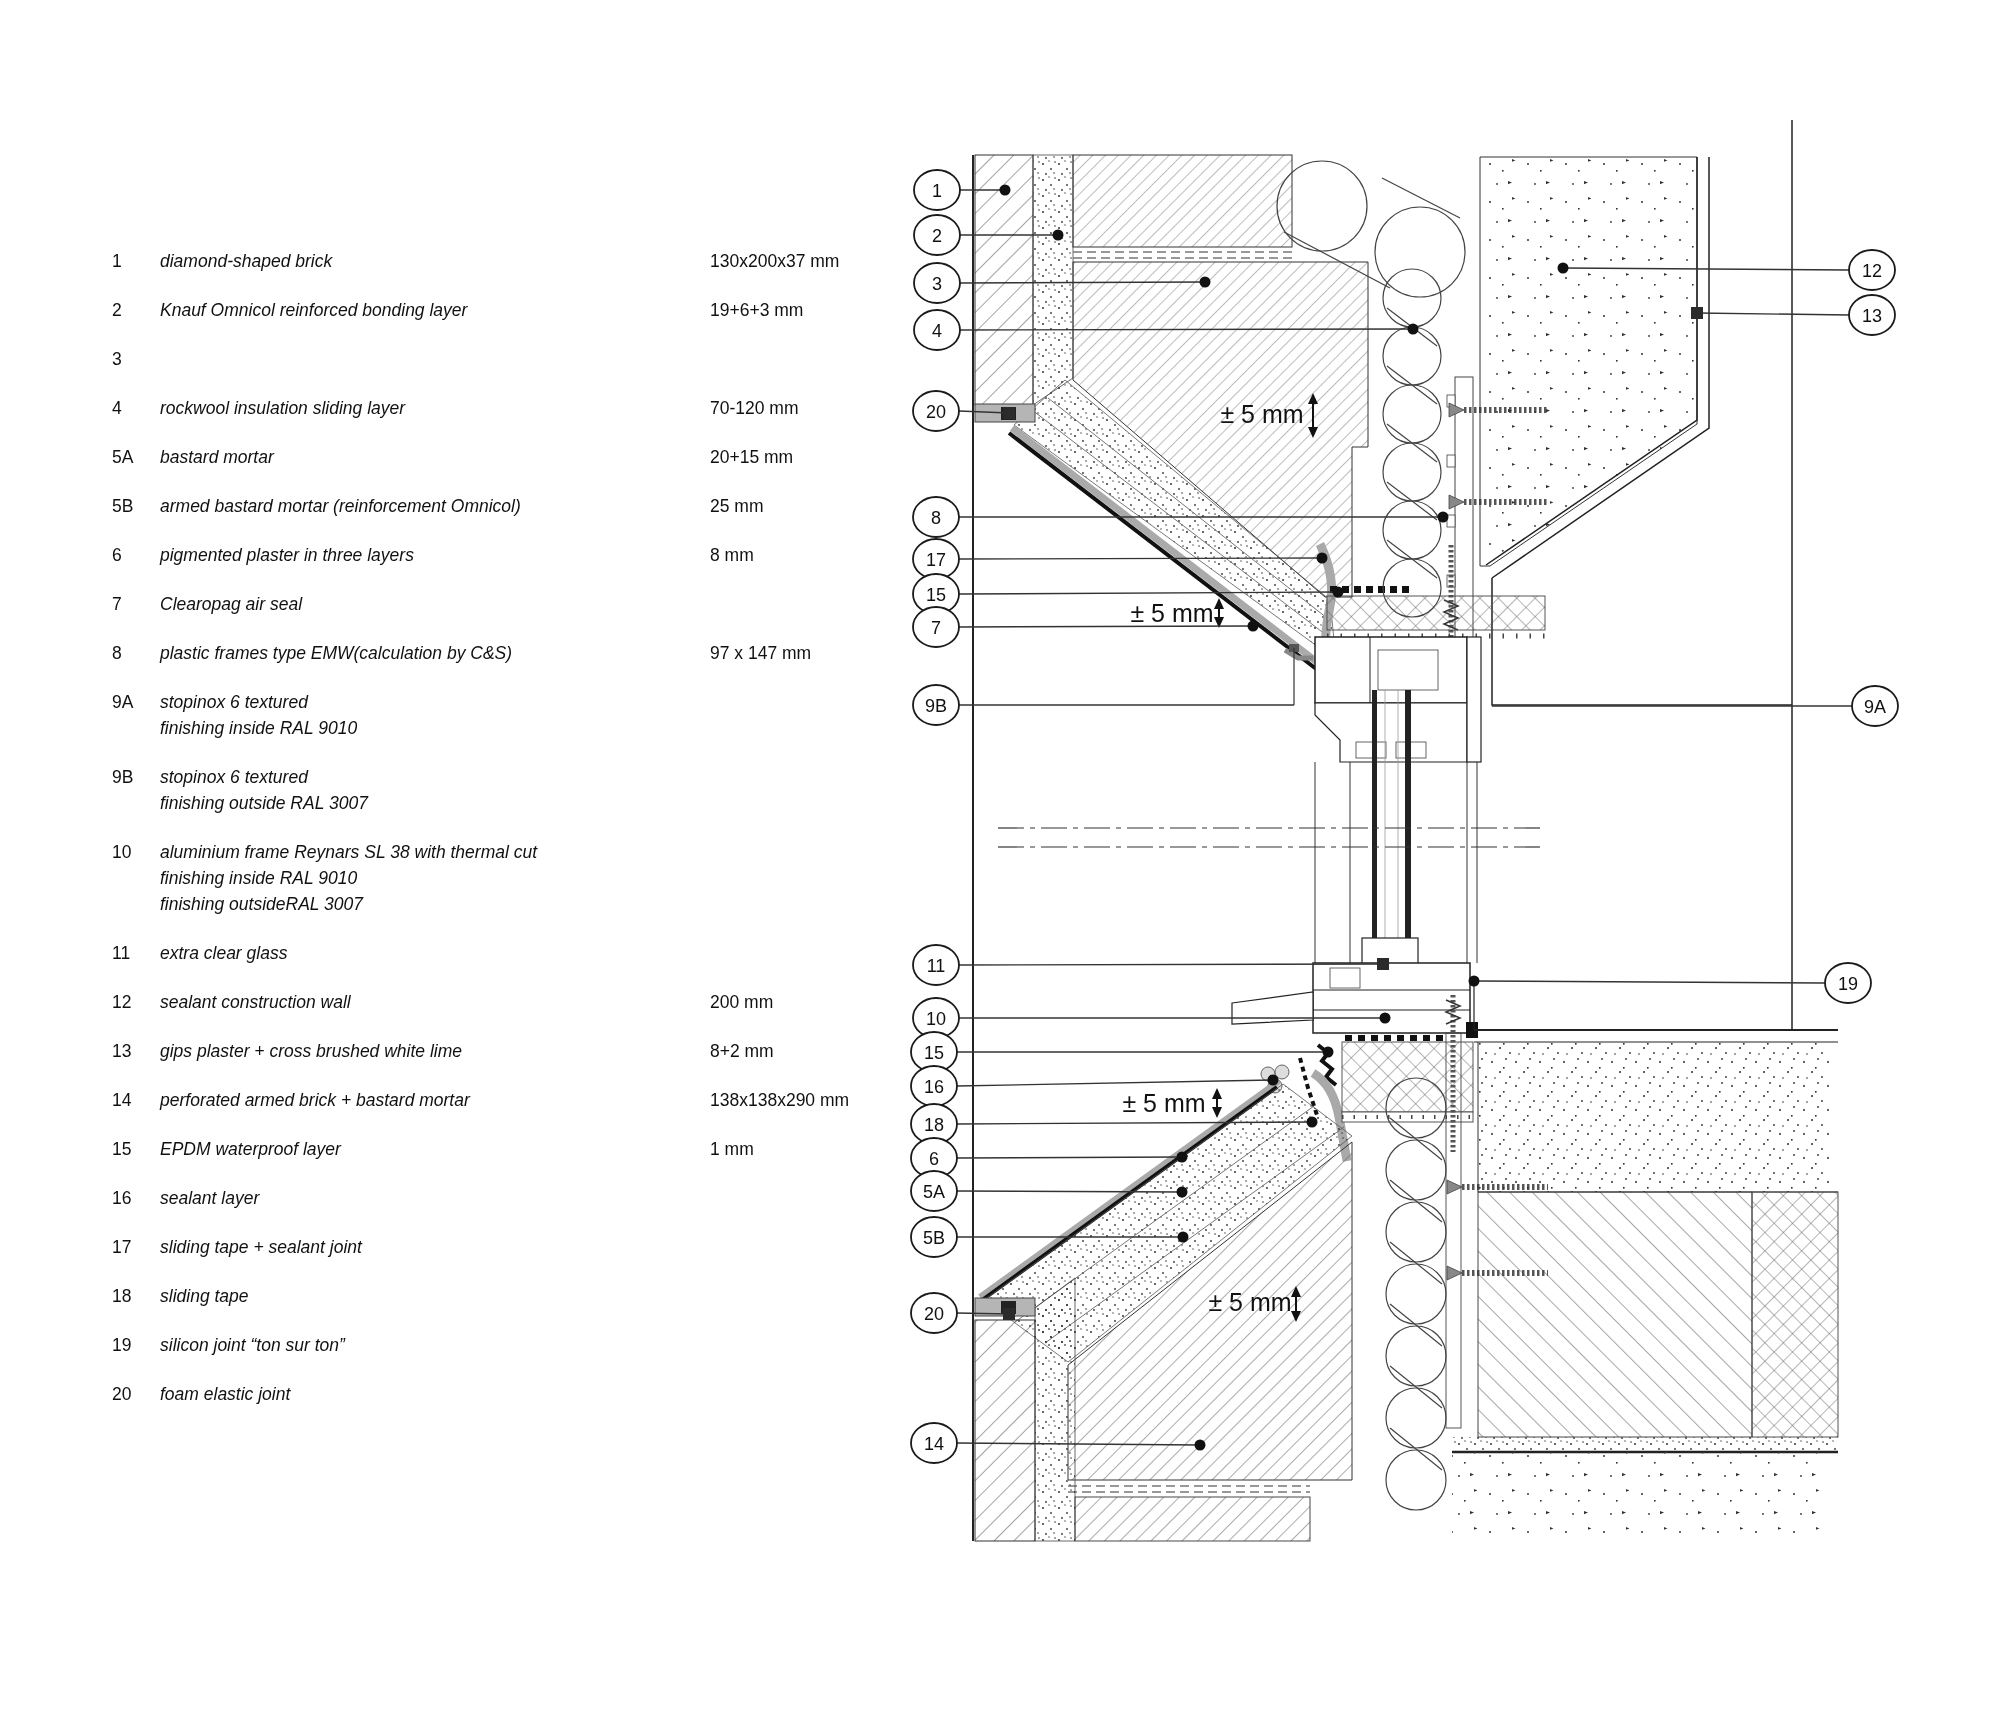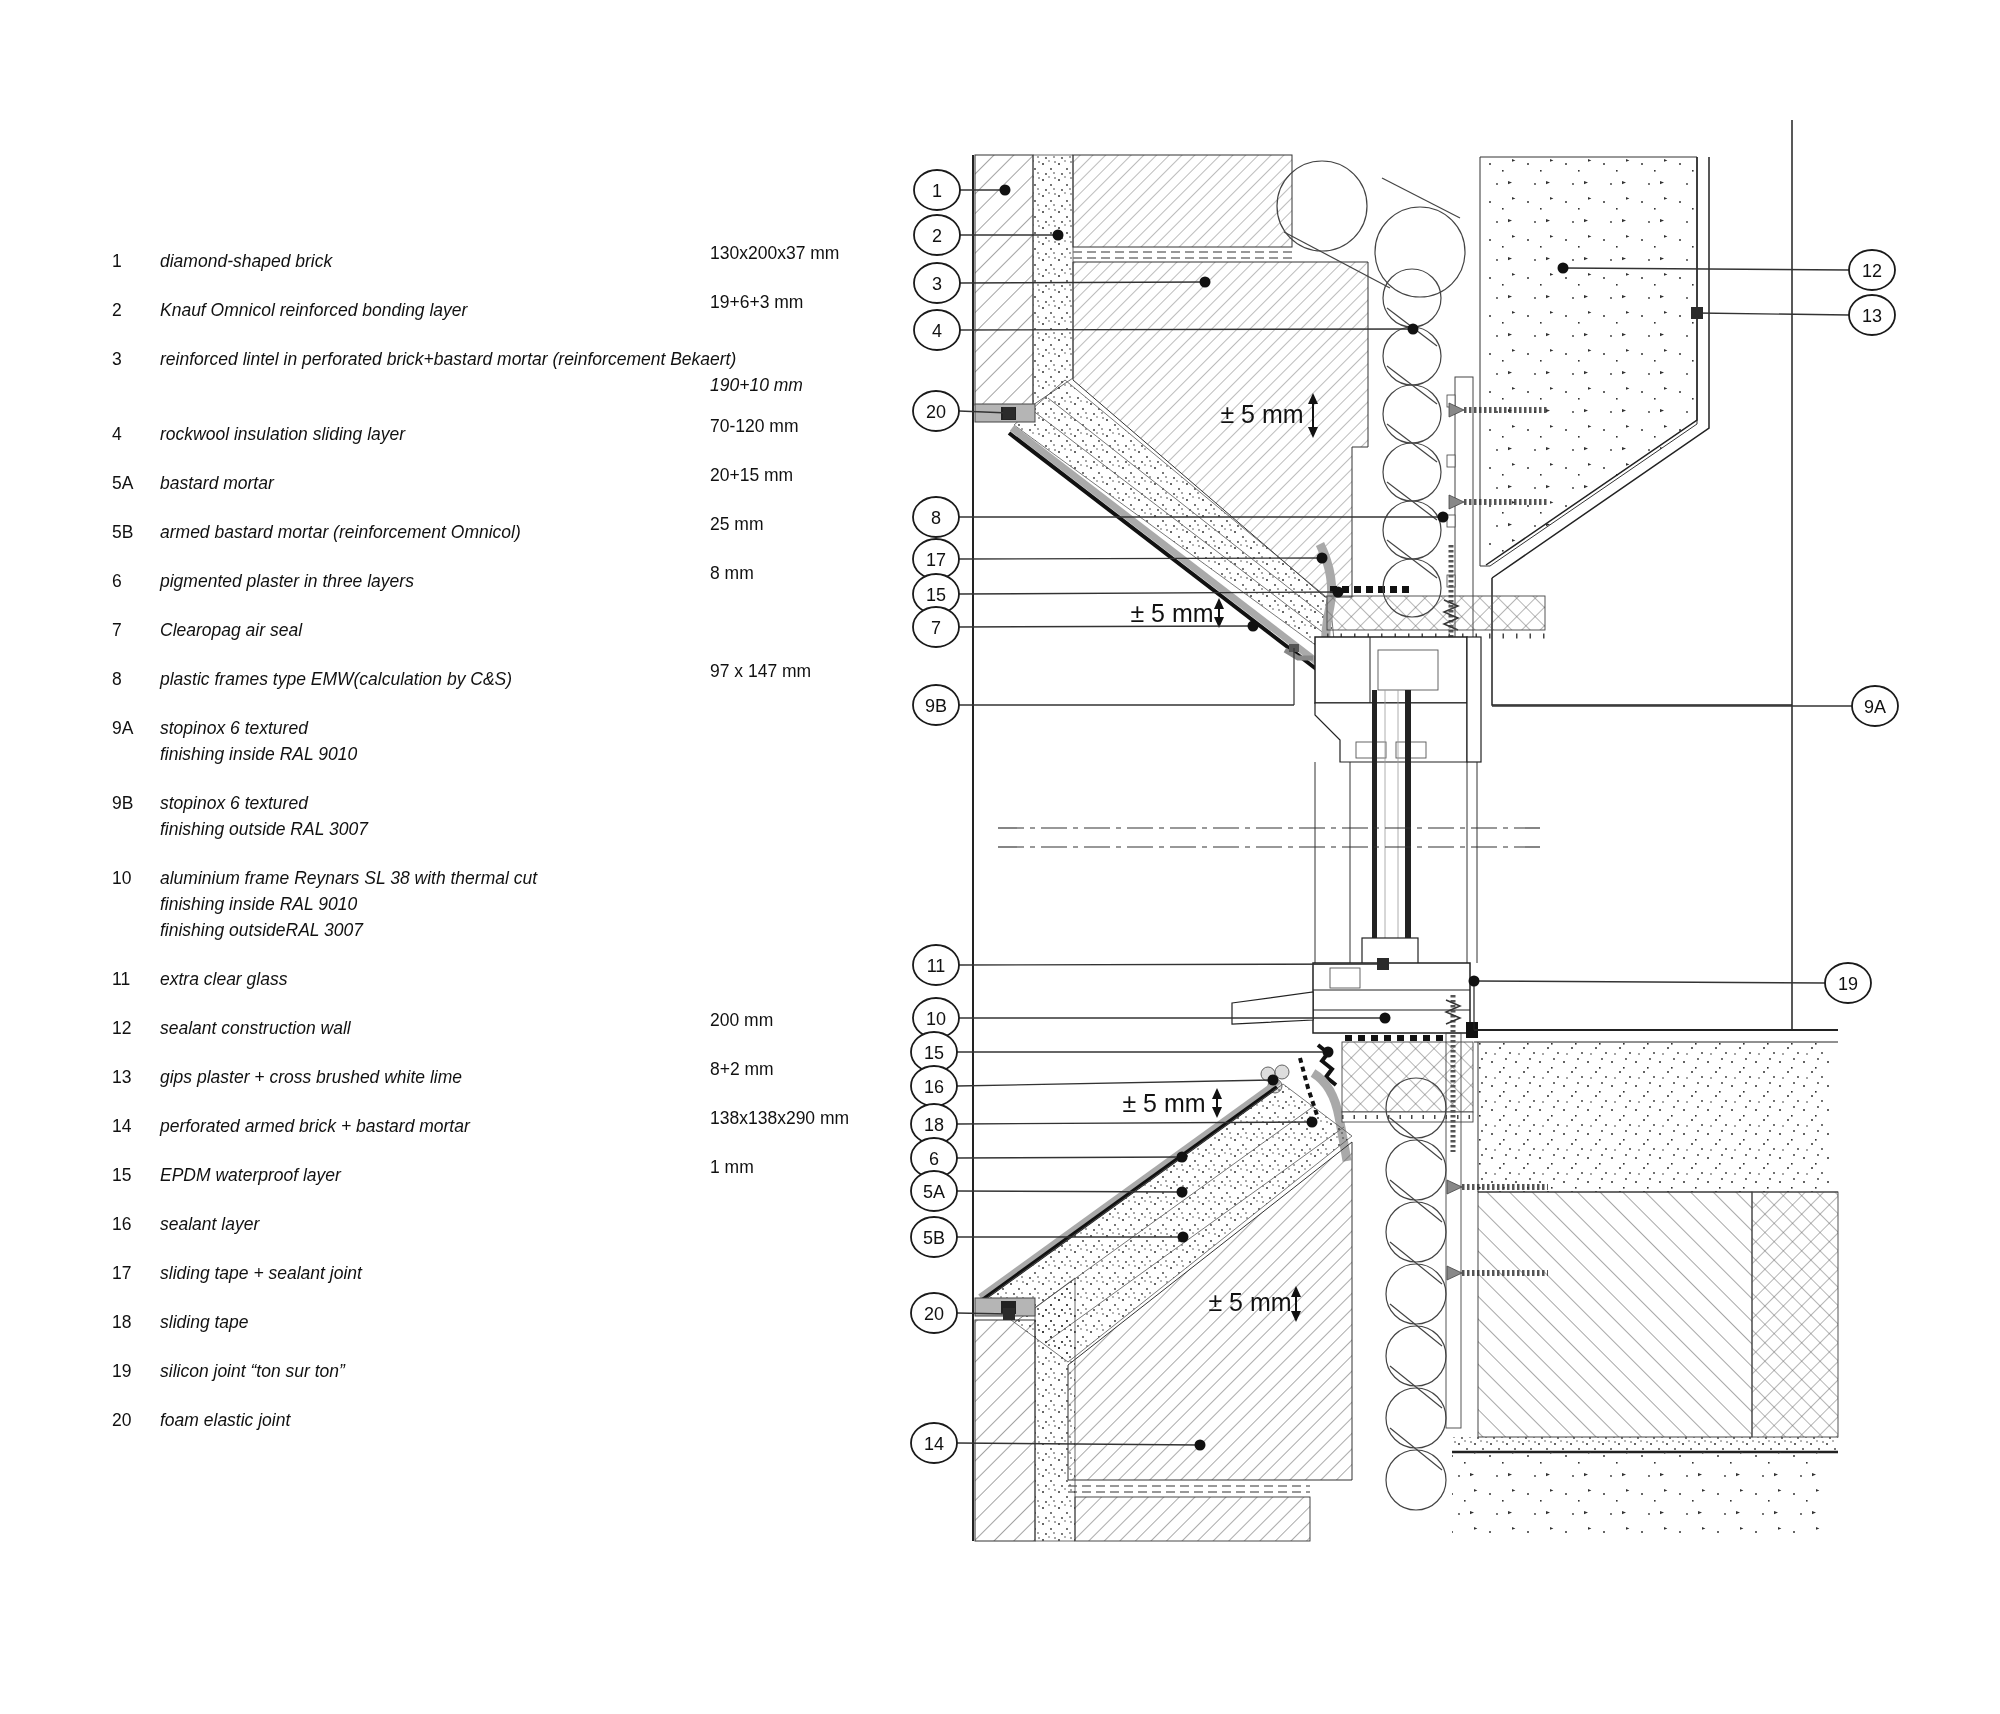--- a/index.html
+++ b/index.html
@@ -3,21 +3,21 @@
 <meta charset="utf-8">
 <style>
   html,body{margin:0;padding:0;background:#e8e8e8;}
   .page{position:relative;width:2000px;height:1714px;background:#ffffff;overflow:hidden;
         font-family:"Liberation Sans","DejaVu Sans",sans-serif;color:#111;}
   
   .legend{position:absolute;left:112px;top:248px;width:860px;}
   .lg-row{position:relative;display:flex;margin-bottom:23px;font-size:17.5px;line-height:26px;}
   .lg-no{width:48px;flex:none;}
   .lg-label{white-space:nowrap;font-style:italic;}
-  .lg-dim{position:absolute;left:598px;bottom:8px;white-space:nowrap;}
+  .lg-dim{position:absolute;left:598px;bottom:0;white-space:nowrap;}
   .lg-dim-inline{display:inline-block;margin-left:550px;}
   
   .drawing{position:absolute;left:0;top:0;width:2000px;height:1714px;}
   svg text.tol{font-family:"Liberation Sans","DejaVu Sans",sans-serif;font-size:25px;fill:#111;}
   svg text.bal{font-family:"Liberation Sans","DejaVu Sans",sans-serif;font-size:18px;fill:#111;}
 </style>
 </head>
 <body>
 
 <div class="page">
@@ -28,21 +28,20 @@
         <span class="lg-label">diamond-shaped brick</span>
         <span class="lg-dim">130x200x37 mm</span>
       </div>
       <div class="lg-row">
         <span class="lg-no">2</span>
         <span class="lg-label">Knauf Omnicol reinforced bonding layer</span>
         <span class="lg-dim">19+6+3 mm</span>
       </div>
       <div class="lg-row">
         <span class="lg-no">3</span>
-        <span class="lg-label">reinforced lintel in perforated brick+bastard mortar (reinforcement Bekaert)<br><span class="lg-dim-inline">190+10 mm</span></span>
       </div>
       <div class="lg-row">
         <span class="lg-no">4</span>
         <span class="lg-label">rockwool insulation sliding layer</span>
         <span class="lg-dim">70-120 mm</span>
       </div>
       <div class="lg-row">
         <span class="lg-no">5A</span>
         <span class="lg-label">bastard mortar</span>
         <span class="lg-dim">20+15 mm</span>

